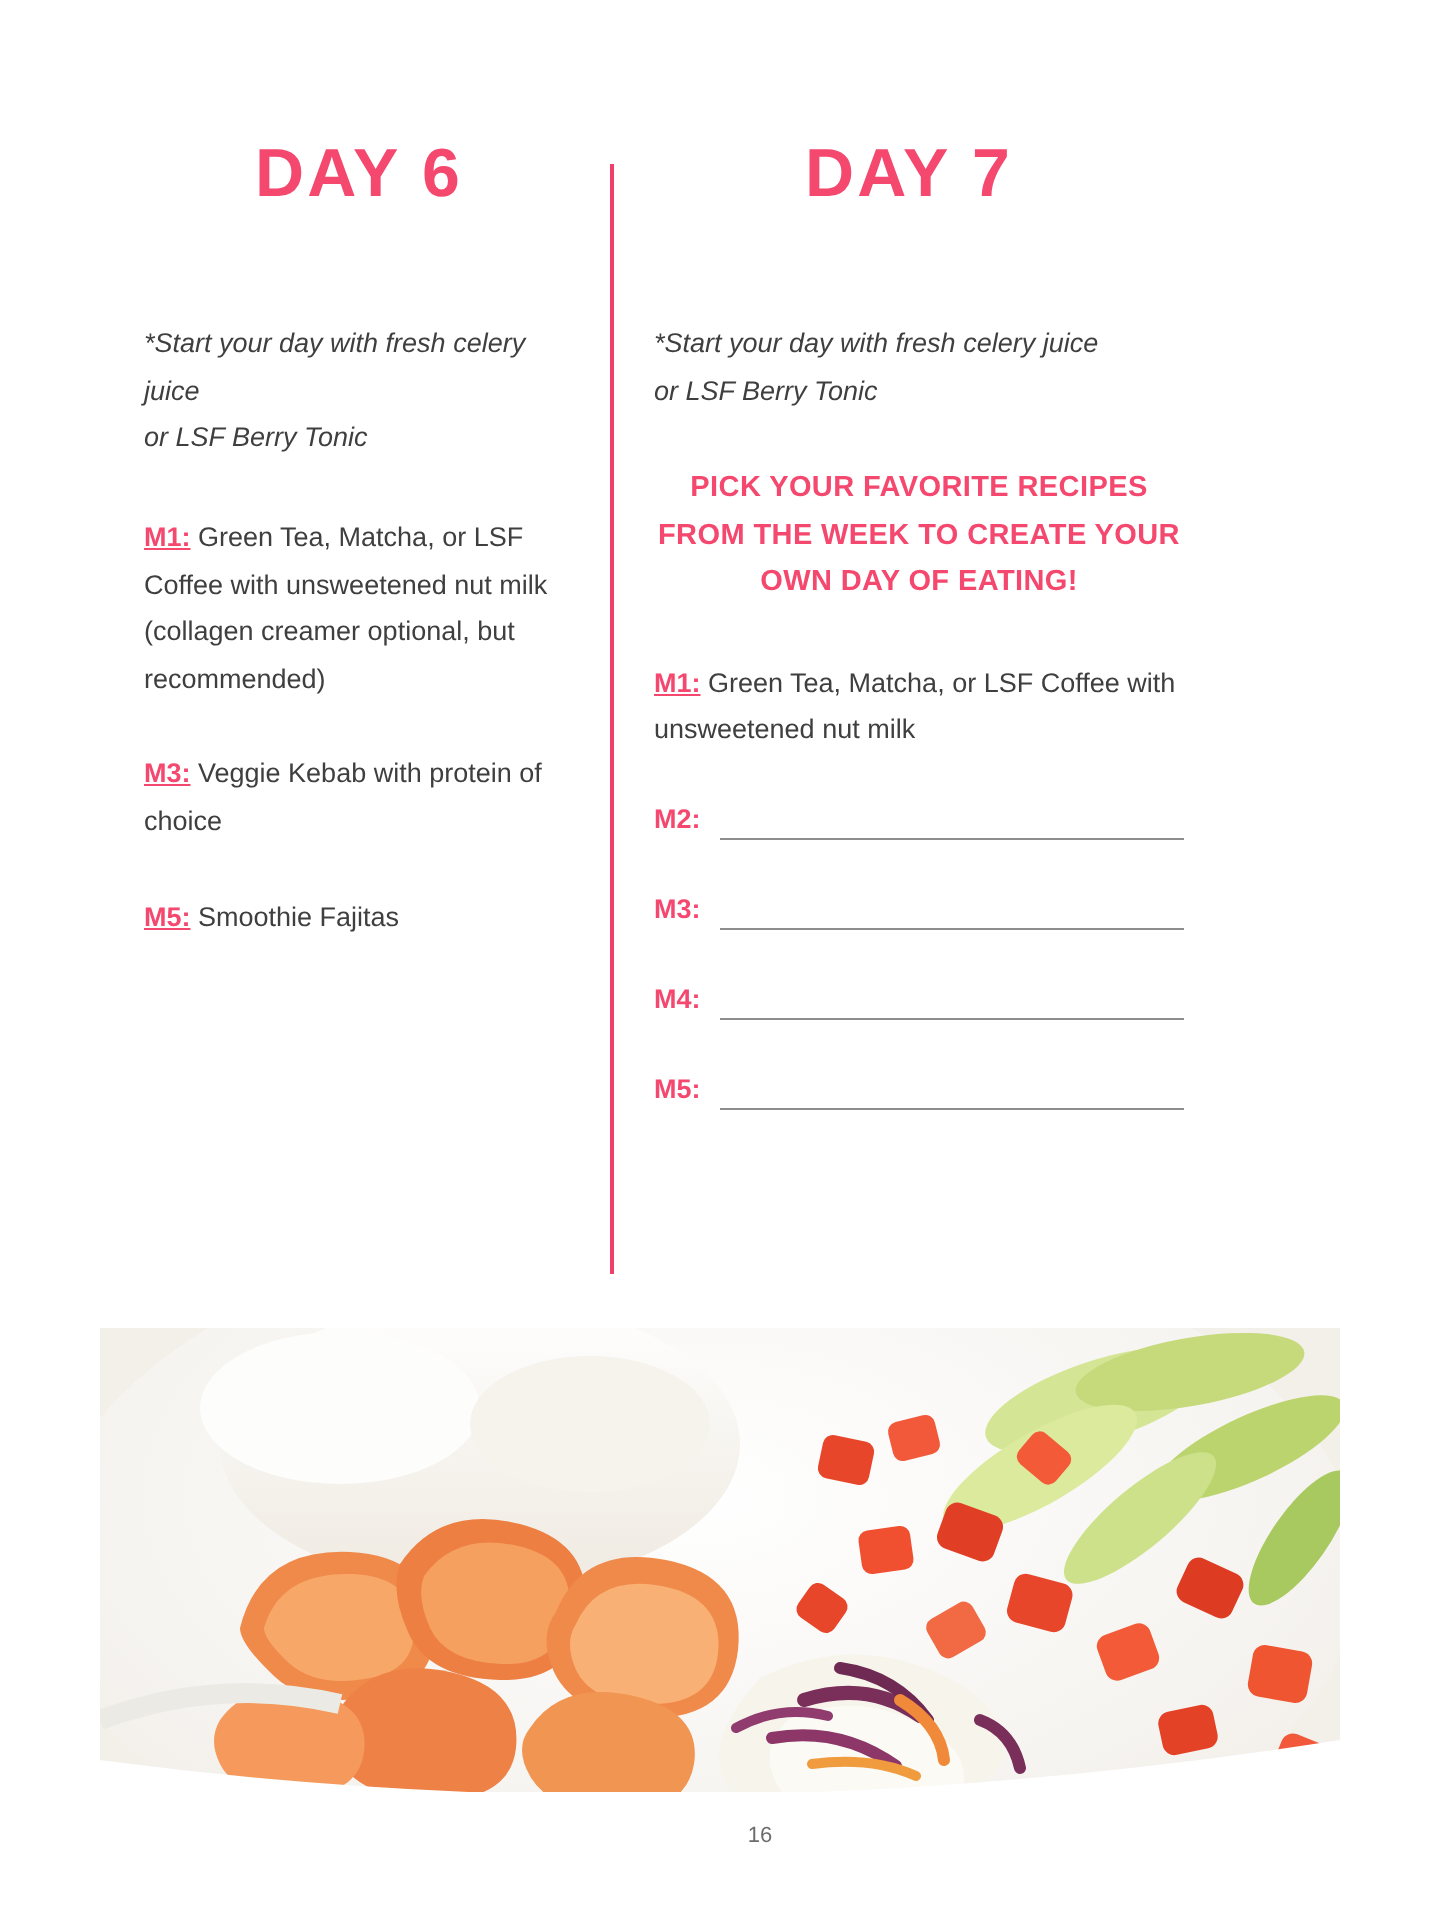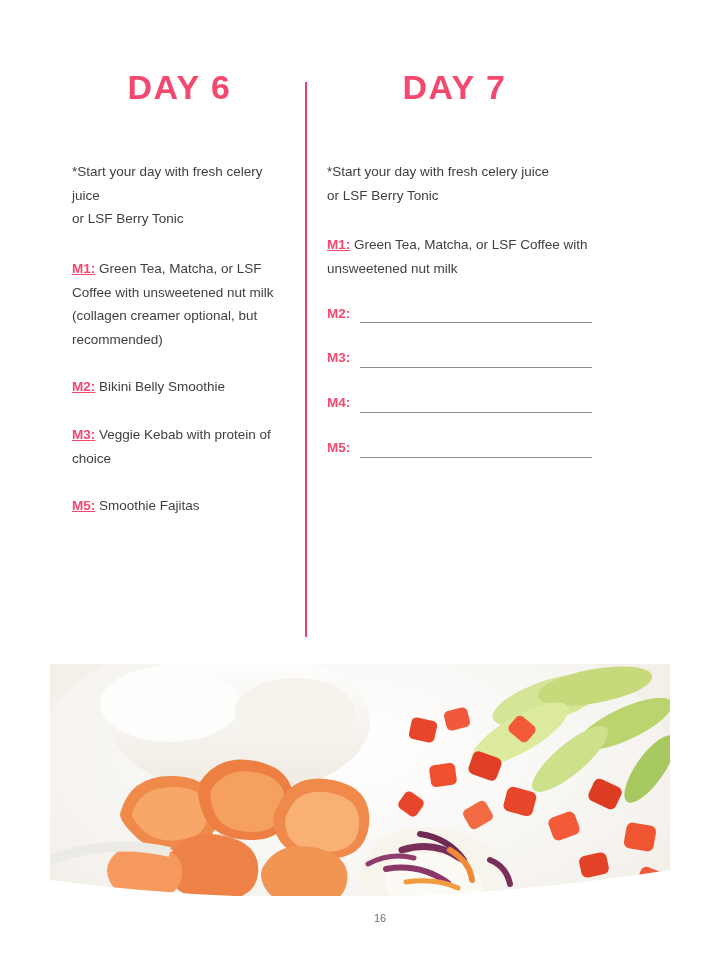--- a/index.html
+++ b/index.html
@@ -59,20 +59,21 @@
     letter-spacing: 1.5px;
     text-align: center;
     margin: 0 0 56px 0;
     line-height: 1;
   }
   .col-right .day-title {
     margin-left: -10px;
   }
 
   .note {
+    font-style: italic;
     font-size: 13.5px;
     line-height: 1.75;
     color: #3f3f3f;
     margin: 0 0 26px 0;
   }
 
   .meal {
     font-size: 13.5px;
     line-height: 1.75;
     color: #3f3f3f;
@@ -150,23 +151,20 @@
 
       <p class="note">
         <span>*Start your day with fresh celery juice</span><br>
         <span>or LSF Berry Tonic</span>
       </p>
 
       <p class="meal">
         <span class="mlabel">M1:</span><span> Green Tea, Matcha, or LSF Coffee with unsweetened nut milk (collagen creamer optional, but recommended)</span>
       </p>
 
-      <p class="meal">
-        <span class="mlabel">M2:</span><span> Bikini Belly Smoothie</span>
-      </p>
 
       <p class="meal">
         <span class="mlabel">M3:</span><span> Veggie Kebab with protein of choice</span>
       </p>
 
 
       <p class="meal">
         <span class="mlabel">M5:</span><span> Smoothie Fajitas</span>
       </p>
     </div>
@@ -174,20 +172,21 @@
     <div class="divider"></div>
 
     <div class="col col-right">
       <h1 class="day-title">DAY 7</h1>
 
       <p class="note">
         <span>*Start your day with fresh celery juice</span><br>
         <span>or LSF Berry Tonic</span>
       </p>
 
+      <p class="callout">PICK YOUR FAVORITE RECIPES FROM THE WEEK TO CREATE YOUR OWN DAY OF EATING!</p>
 
       <p class="meal">
         <span class="mlabel">M1:</span><span> Green Tea, Matcha, or LSF Coffee with unsweetened nut milk</span>
       </p>
 
       <div class="blank-row">
         <span class="mlabel">M2:</span>
         <span class="blank-line"></span>
       </div>
 

